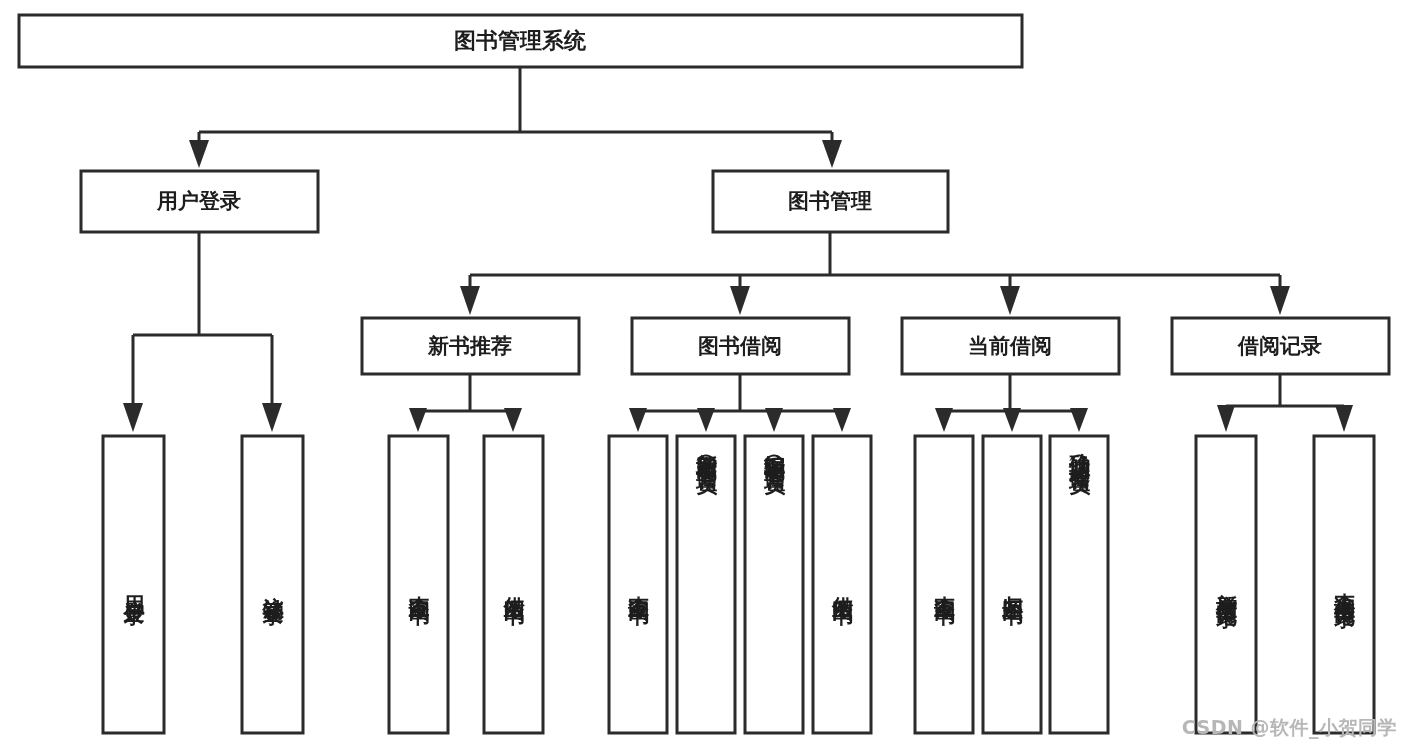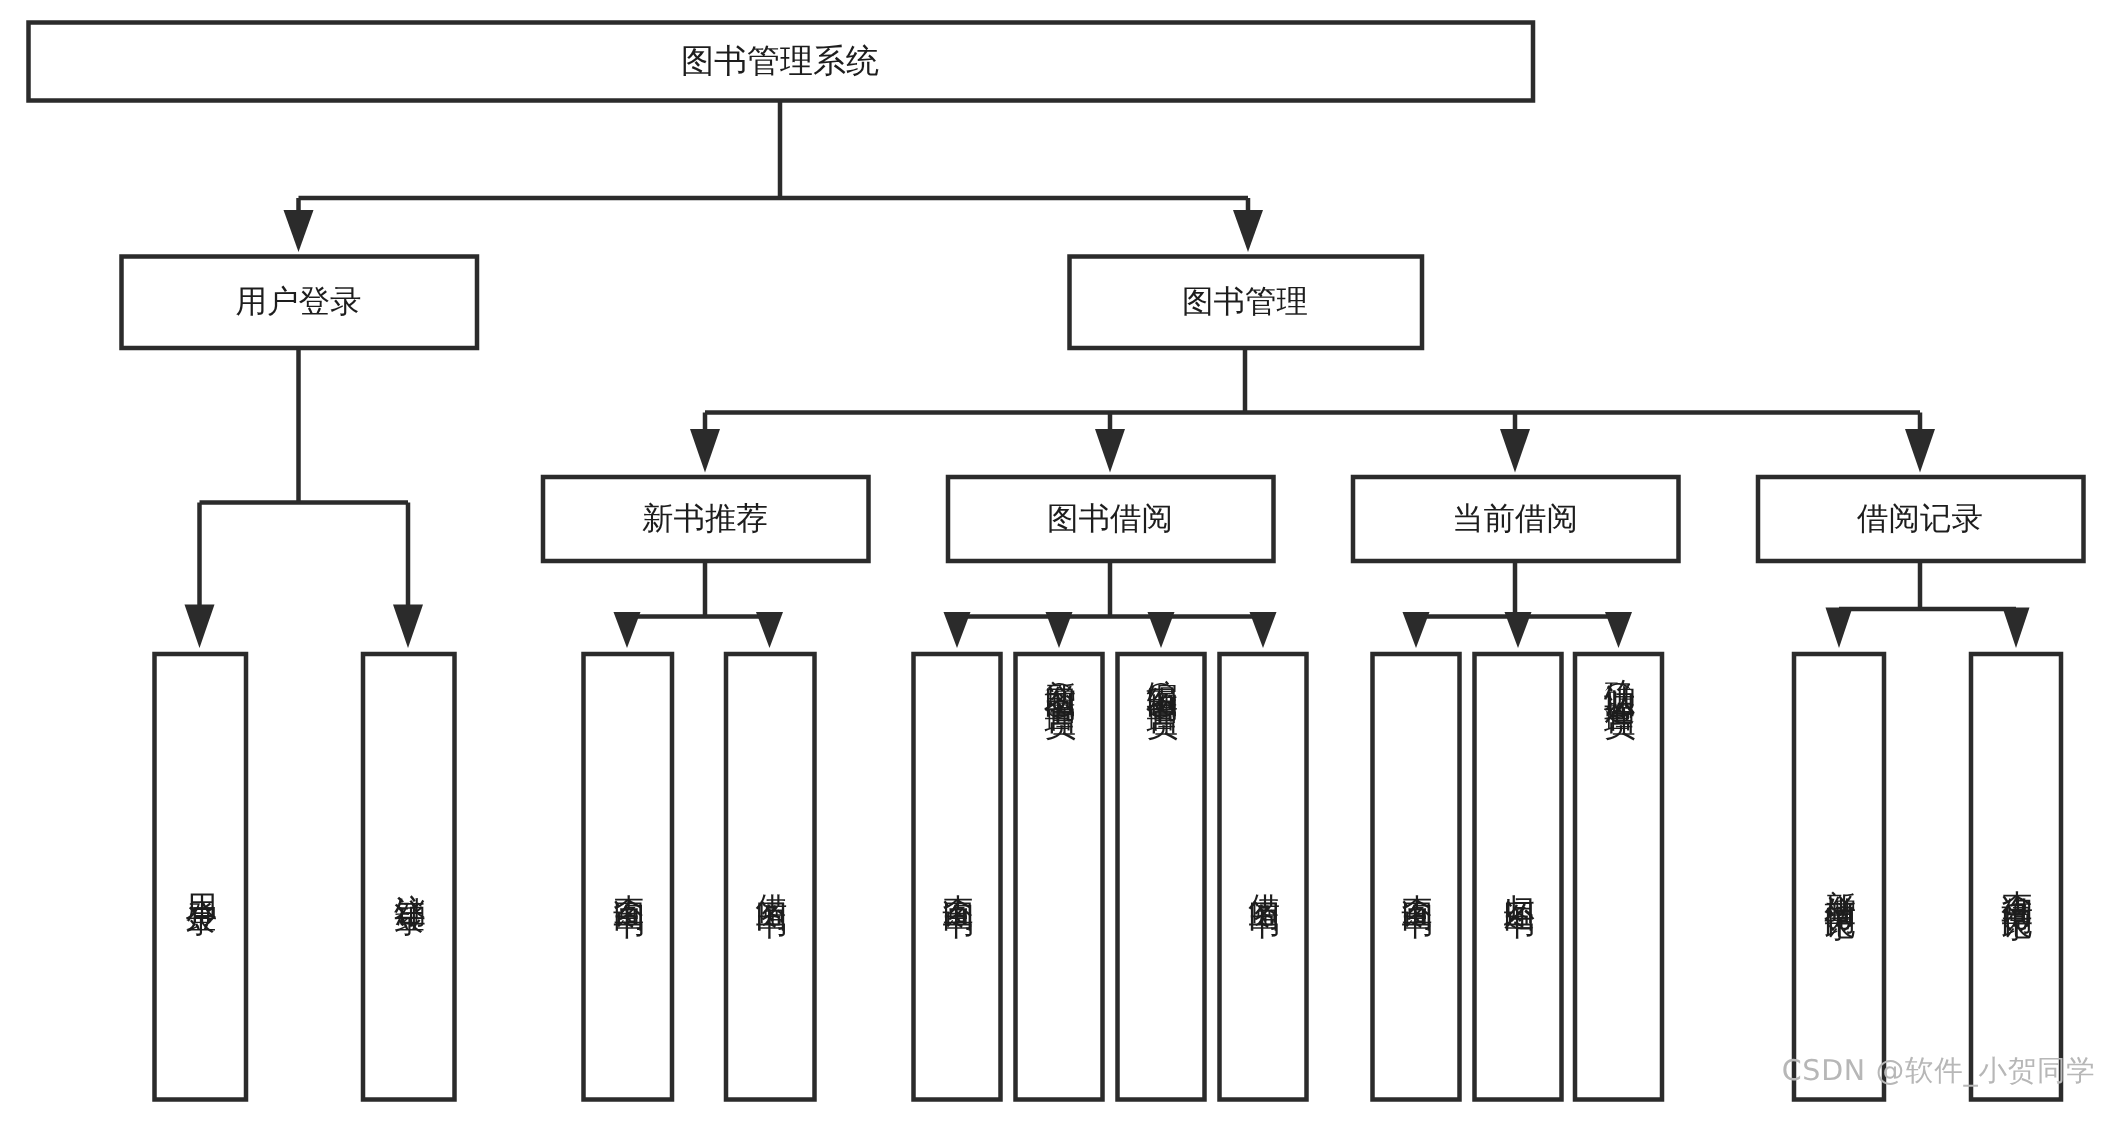--- a/index.html
+++ b/index.html
@@ -10,20 +10,21 @@
   }
   body {
     font-family: "DejaVu Sans", "Liberation Sans", sans-serif;
   }
   #diagram-root {
     position: relative;
     width: 1405px;
     height: 747px;
     background: #ffffff;
     overflow: hidden;
+    font-weight: bold;
   }
   svg.diagram-canvas {
     position: absolute;
     top: 0;
     left: 0;
     width: 1405px;
     height: 747px;
     display: block;
   }
   .node-box {
@@ -75,21 +76,21 @@
     font-size: 21px;
     line-height: 1.22;
     letter-spacing: 3px;
     color: #1d1d1d;
     text-align: center;
     white-space: nowrap;
   }
   .watermark {
     position: absolute;
     right: 8px;
-    bottom: 20px;
+    bottom: 6px;
     font-family: "DejaVu Sans", "Liberation Sans", sans-serif;
     font-size: 19px;
     color: #b7b7b7;
     letter-spacing: 0.5px;
     white-space: nowrap;
   }
 </style>
 </head>
 <body>
 

